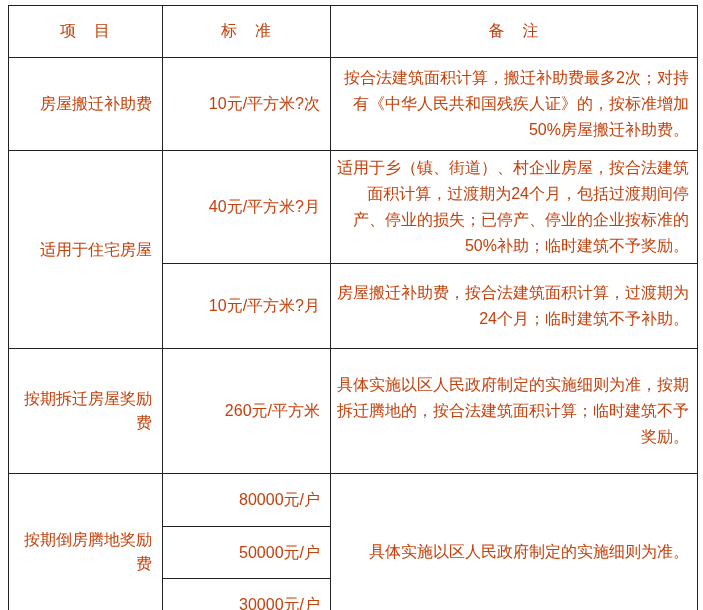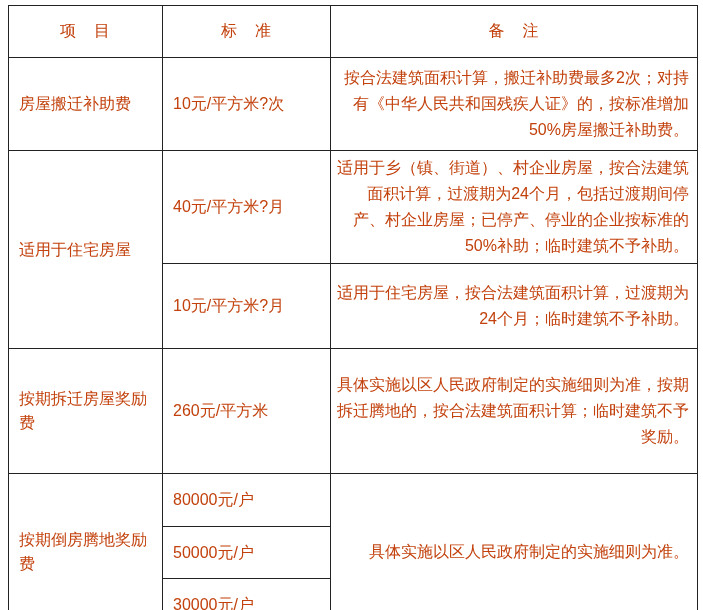--- a/index.html
+++ b/index.html
@@ -37,21 +37,21 @@
     background: #ffffff;
     font-weight: normal;
     vertical-align: middle;
   }
   table.comp-table th {
     text-align: center;
     font-size: 16px;
     letter-spacing: 1px;
   }
   td.item-col, td.std-col {
-    text-align: left;
+    text-align: right;
     line-height: 24px;
     padding: 2px 10px;
   }
   td.note-col {
     text-align: right;
     line-height: 26px;
     padding: 4px 8px 4px 6px;
   }
   tr.h-row  { height: 52px; }
   tr.r1     { height: 93px; }
@@ -81,25 +81,25 @@
 
       <tr class="r1">
         <td class="item-col">房屋搬迁补助费</td>
         <td class="std-col">10元/平方米?次</td>
         <td class="note-col">按合法建筑面积计算，搬迁补助费最多2次；对持有《中华人民共和国残疾人证》的，按标准增加50%房屋搬迁补助费。</td>
       </tr>
 
       <tr class="r2a">
         <td class="item-col" rowspan="2">适用于住宅房屋</td>
         <td class="std-col">40元/平方米?月</td>
-        <td class="note-col">适用于乡（镇、街道）、村企业房屋，按合法建筑面积计算，过渡期为24个月，包括过渡期间停产、村企业房屋；已停产、停业的企业按标准的50%补助；临时建筑不予补助。</td>
+        <td class="note-col">适用于乡（镇、街道）、村企业房屋，按合法建筑面积计算，过渡期为24个月，包括过渡期间停产、停业的损失；已停产、停业的企业按标准的50%补助；临时建筑不予奖励。</td>
       </tr>
       <tr class="r2b">
         <td class="std-col">10元/平方米?月</td>
-        <td class="note-col">适用于住宅房屋，按合法建筑面积计算，过渡期为24个月；临时建筑不予补助。</td>
+        <td class="note-col">房屋搬迁补助费，按合法建筑面积计算，过渡期为24个月；临时建筑不予补助。</td>
       </tr>
 
       <tr class="r3">
         <td class="item-col">按期拆迁房屋奖励费</td>
         <td class="std-col">260元/平方米</td>
         <td class="note-col">具体实施以区人民政府制定的实施细则为准，按期拆迁腾地的，按合法建筑面积计算；临时建筑不予奖励。</td>
       </tr>
 
       <tr class="r4a">
         <td class="item-col" rowspan="3">按期倒房腾地奖励费</td>

